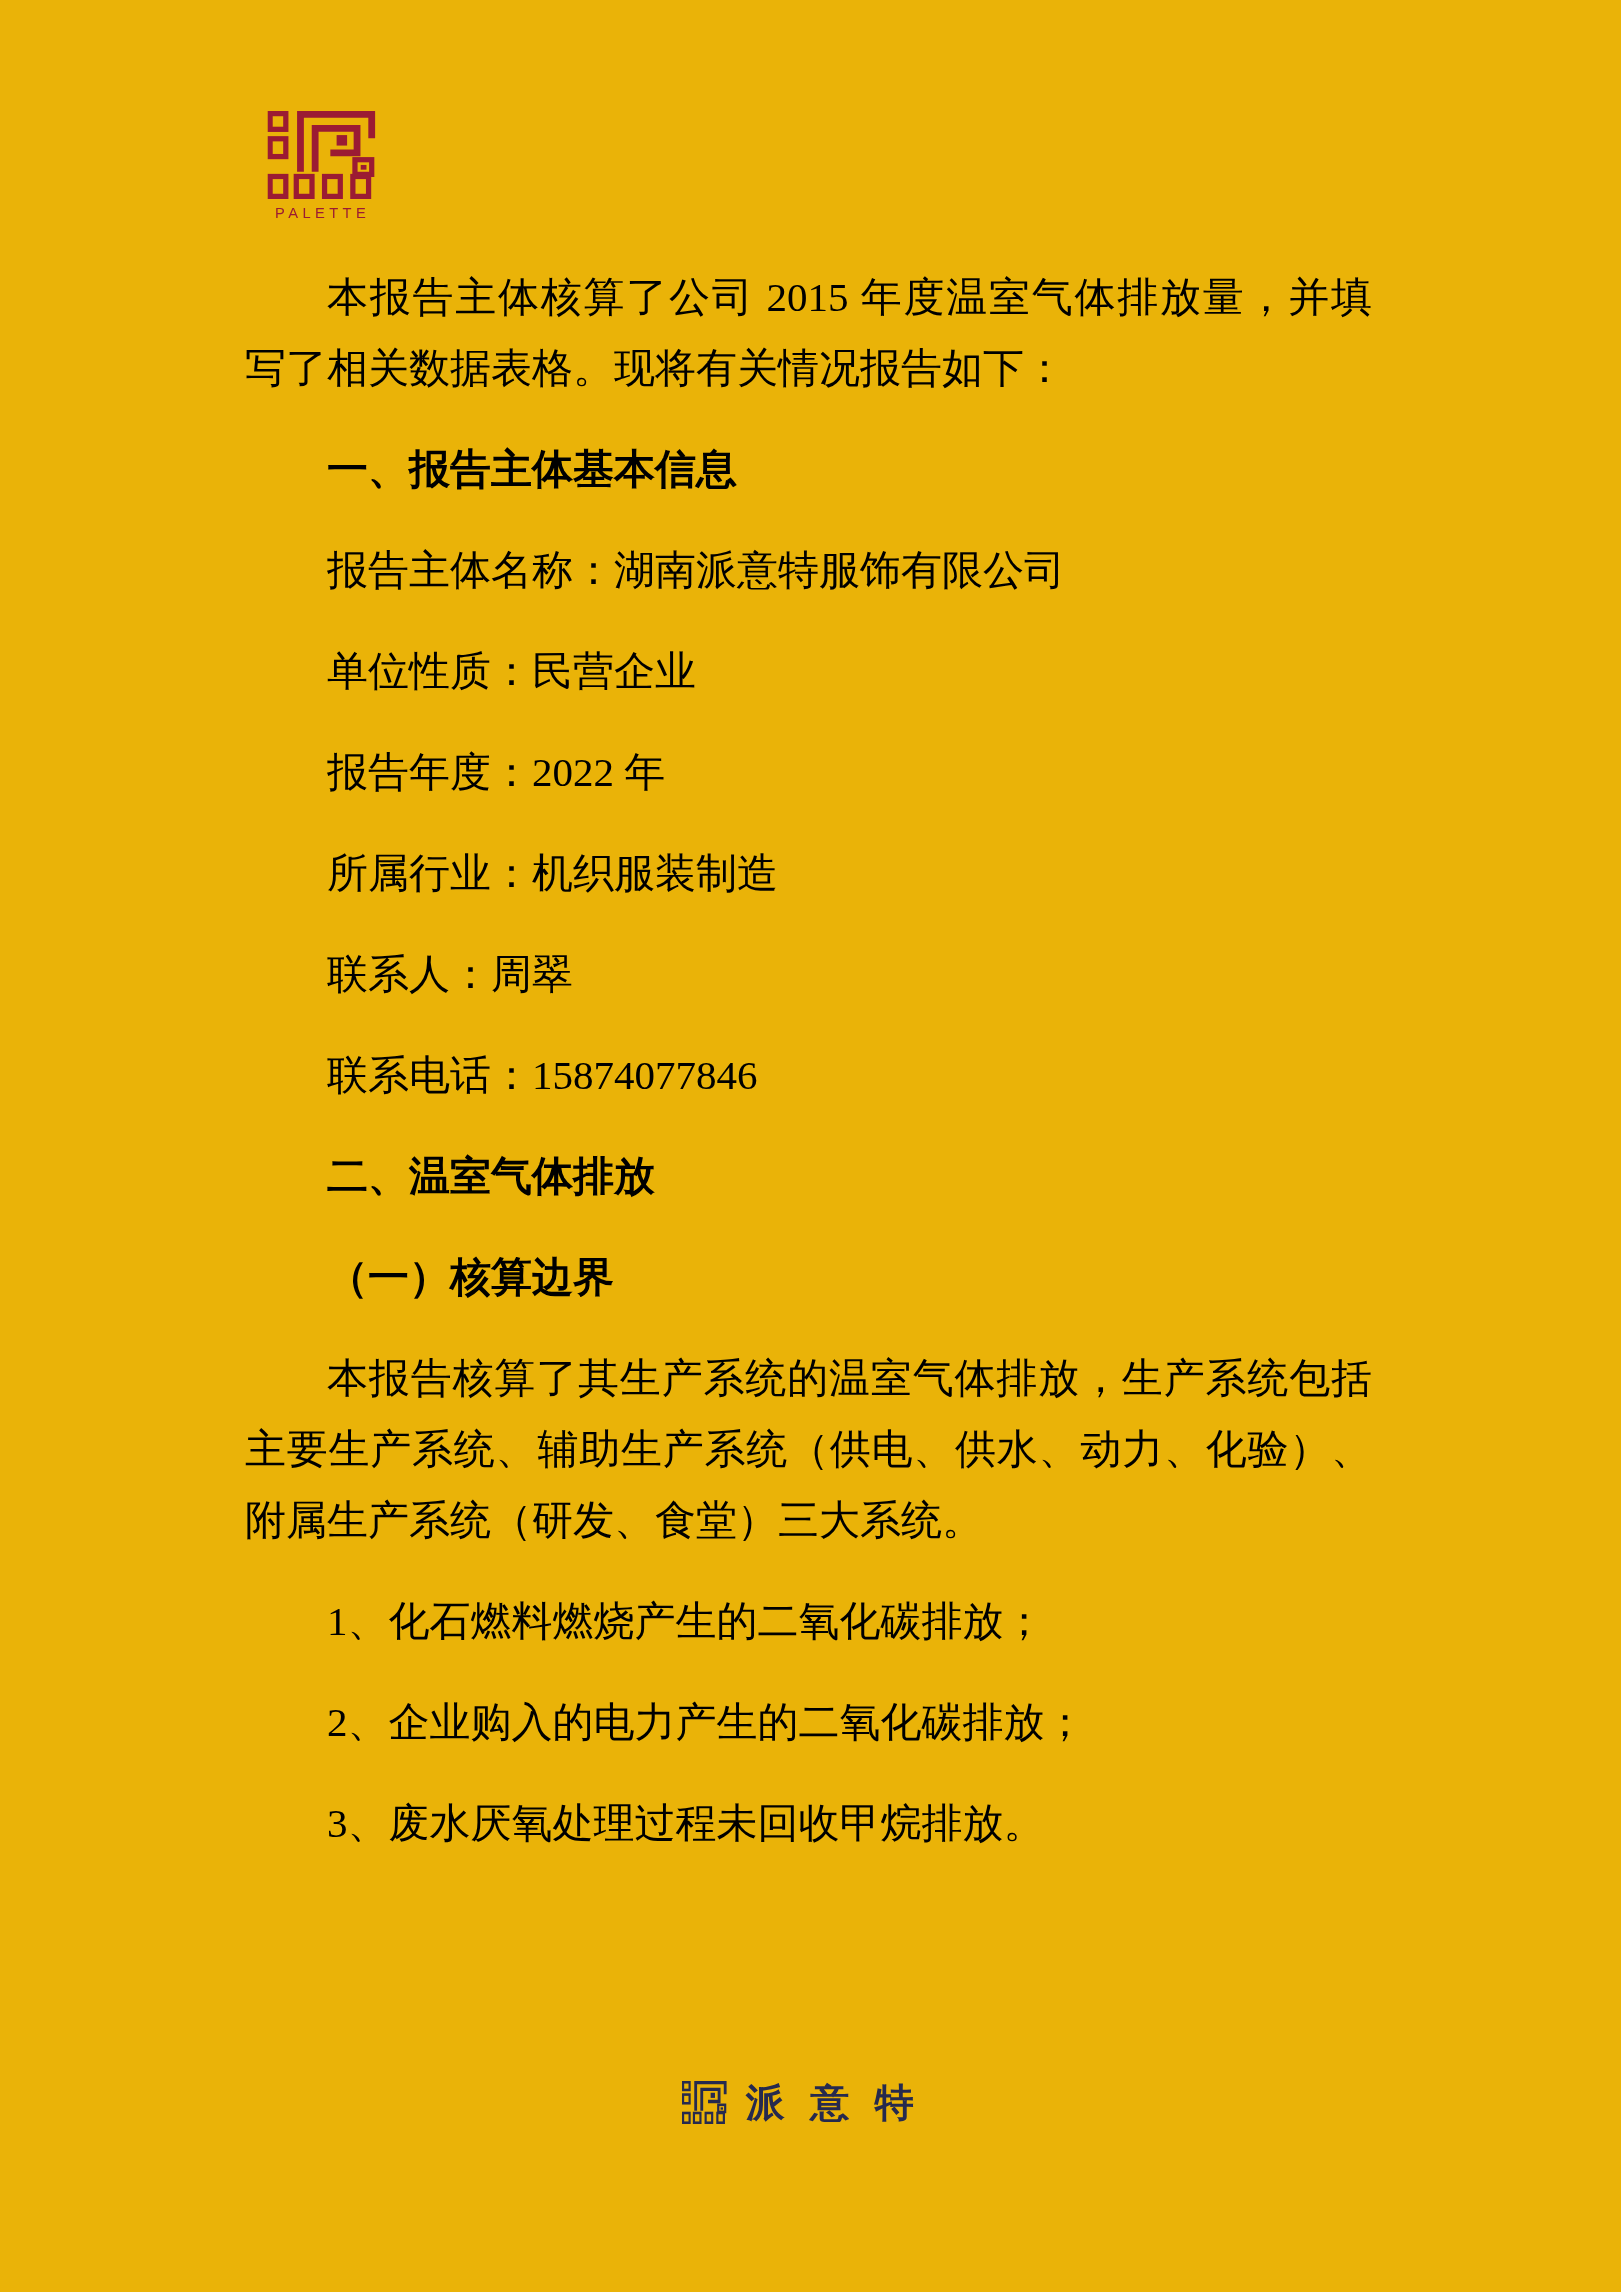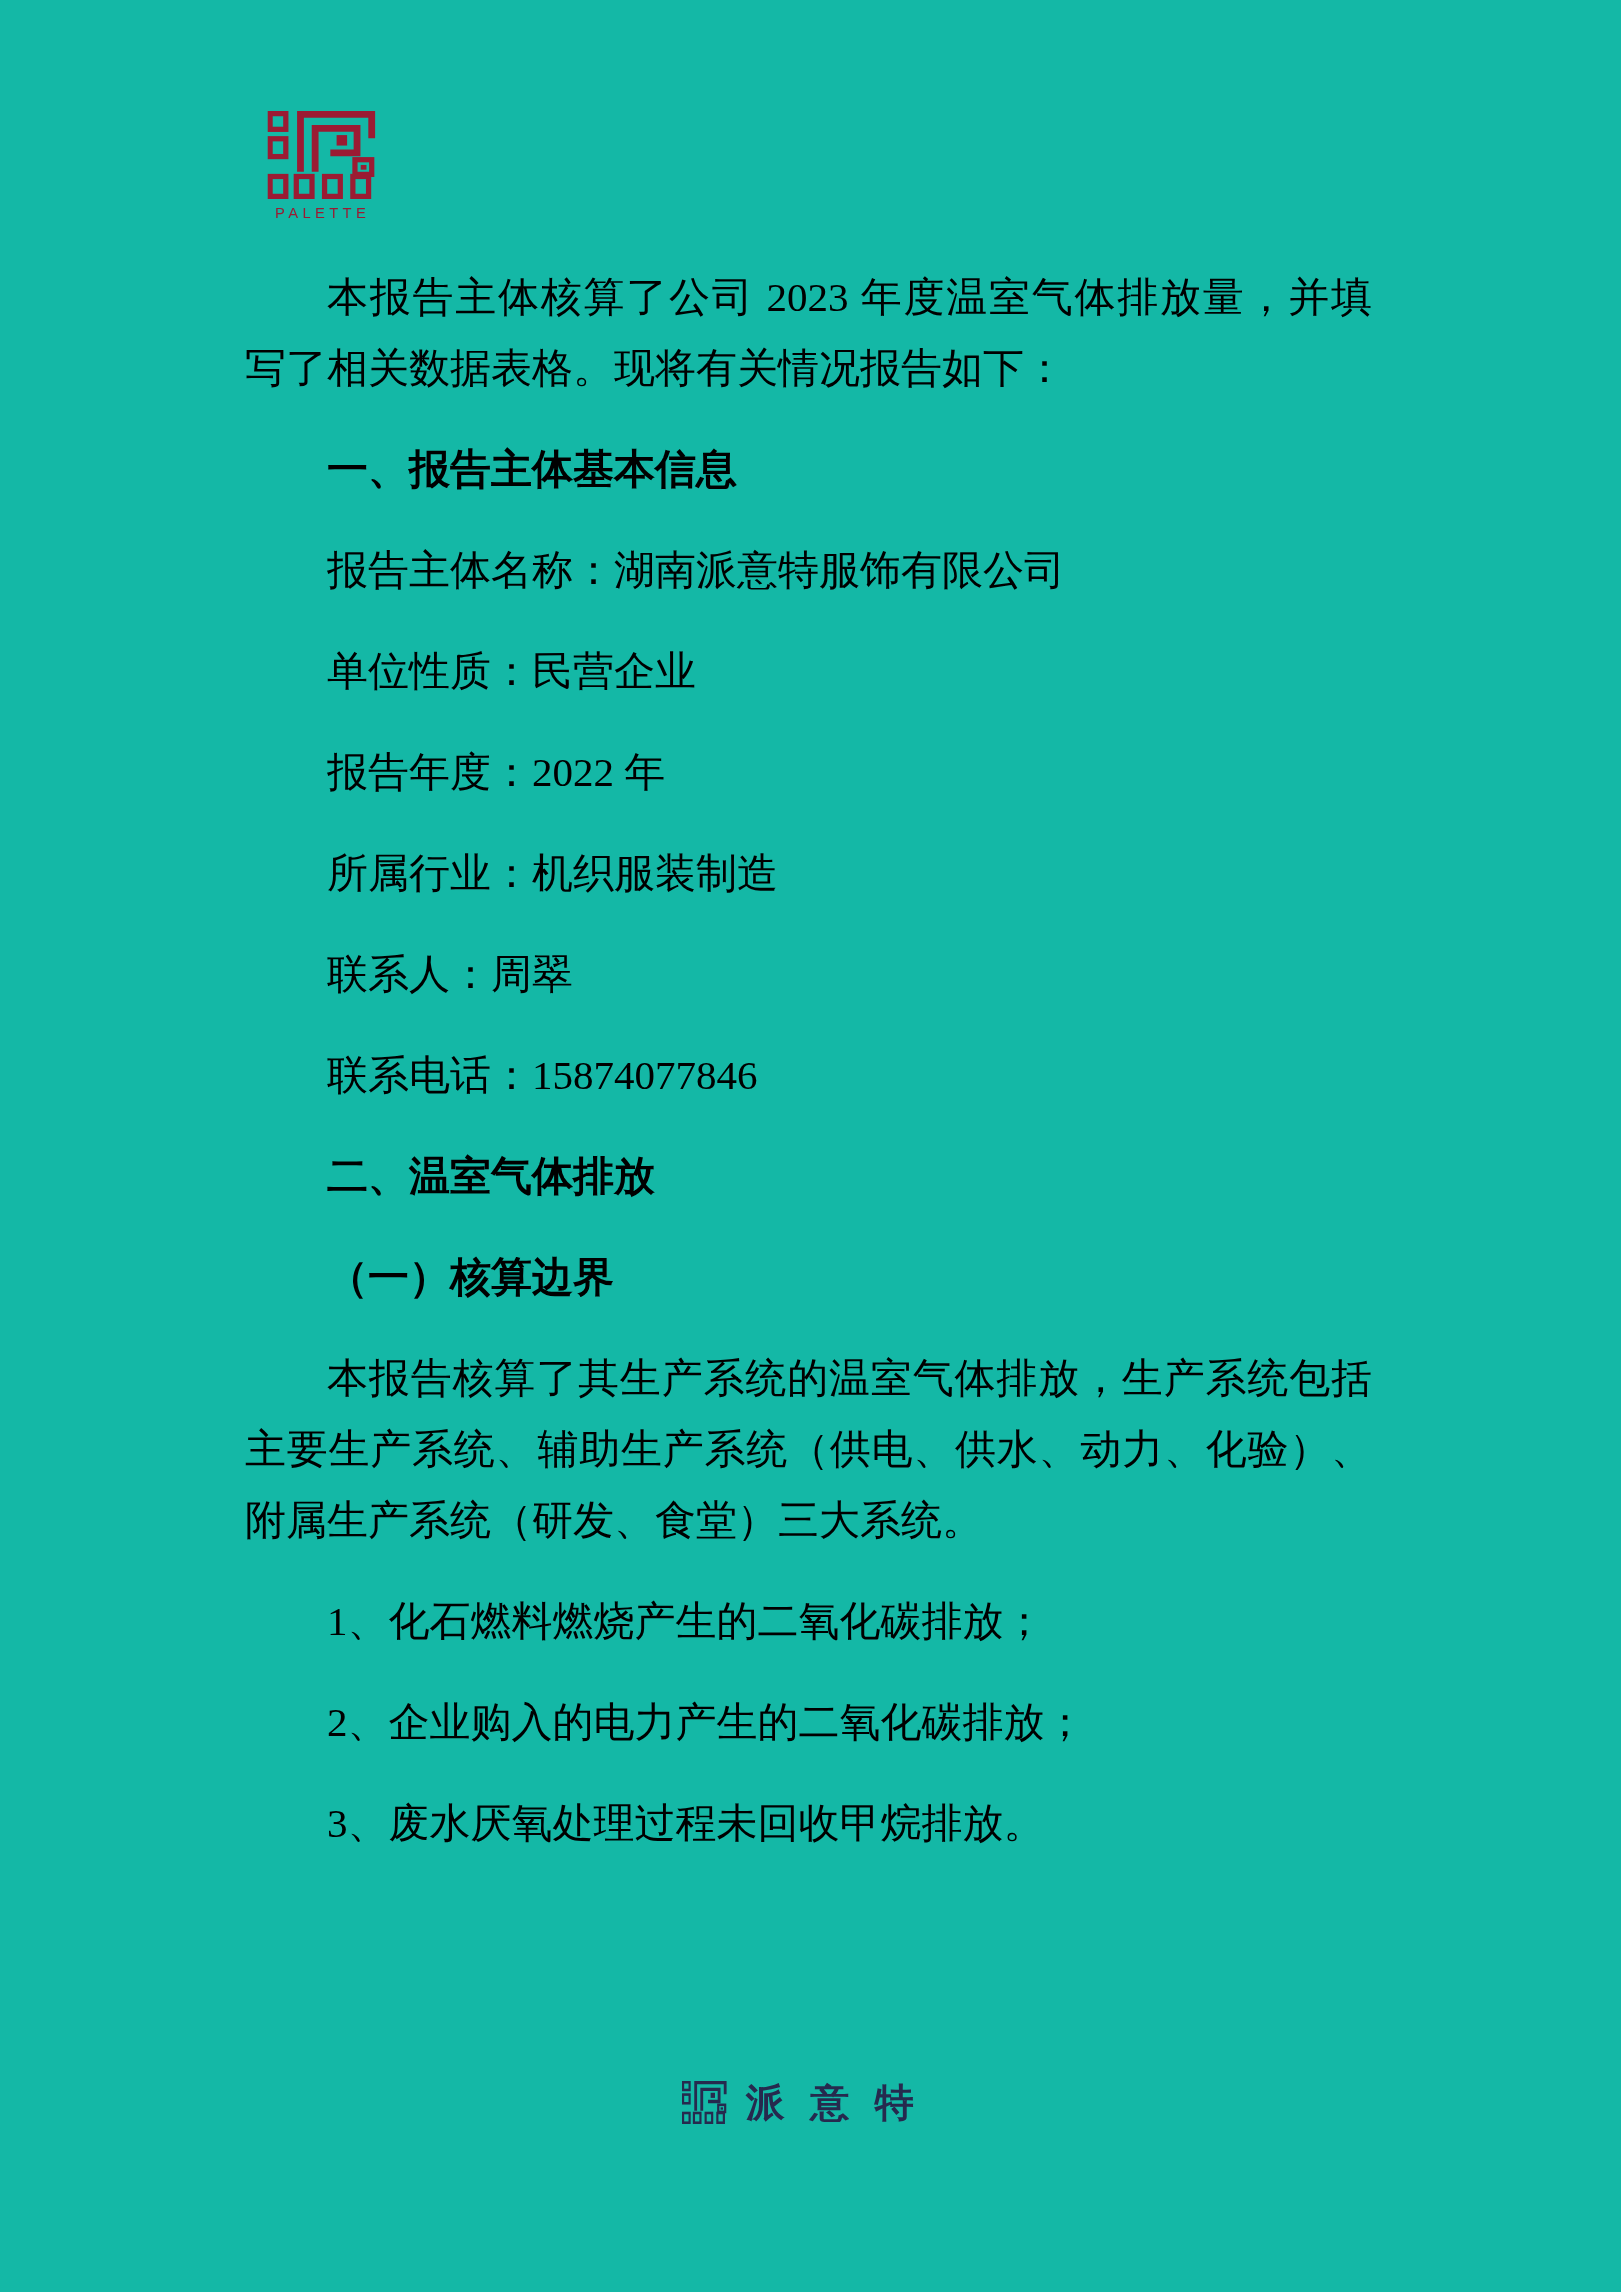--- a/index.html
+++ b/index.html
@@ -1,21 +1,21 @@
 <!DOCTYPE html>
 <html><head>
 <meta charset="utf-8">
 <style>
   * { margin: 0; padding: 0; box-sizing: border-box; }
   html, body { background: #ffffff; }
   .page {
     position: relative;
     width: 1621px;
     height: 2293px;
-    background: #14b8a6;
+    background: #eab308;
     overflow: hidden;
     font-family: "Liberation Serif", "DejaVu Serif", serif;
     color: #000000;
   }
   .content {
     position: absolute;
     left: 245px;
     right: 249px;
     top: 0;
   }
@@ -100,21 +100,21 @@
 <div class="page">
   <div class="content">
 
     <div class="logo-block">
       <svg class="logo-mark" width="112" height="88" viewBox="0 0 106 84">
         <use href="#palette-maze-logo"></use>
       </svg>
       <div class="logo-wordmark">PALETTE</div>
     </div>
 
-    <p class="body-text">本报告主体核算了公司 2023 年度温室气体排放量，并填写了相关数据表格。现将有关情况报告如下：</p>
+    <p class="body-text">本报告主体核算了公司 2015 年度温室气体排放量，并填写了相关数据表格。现将有关情况报告如下：</p>
 
     <h2 class="hd">一、报告主体基本信息</h2>
 
     <p class="body-text">报告主体名称：湖南派意特服饰有限公司</p>
     <p class="body-text">单位性质：民营企业</p>
     <p class="body-text">报告年度：2022 年</p>
     <p class="body-text">所属行业：机织服装制造</p>
     <p class="body-text">联系人：周翠</p>
     <p class="body-text">联系电话：15874077846</p>
 

